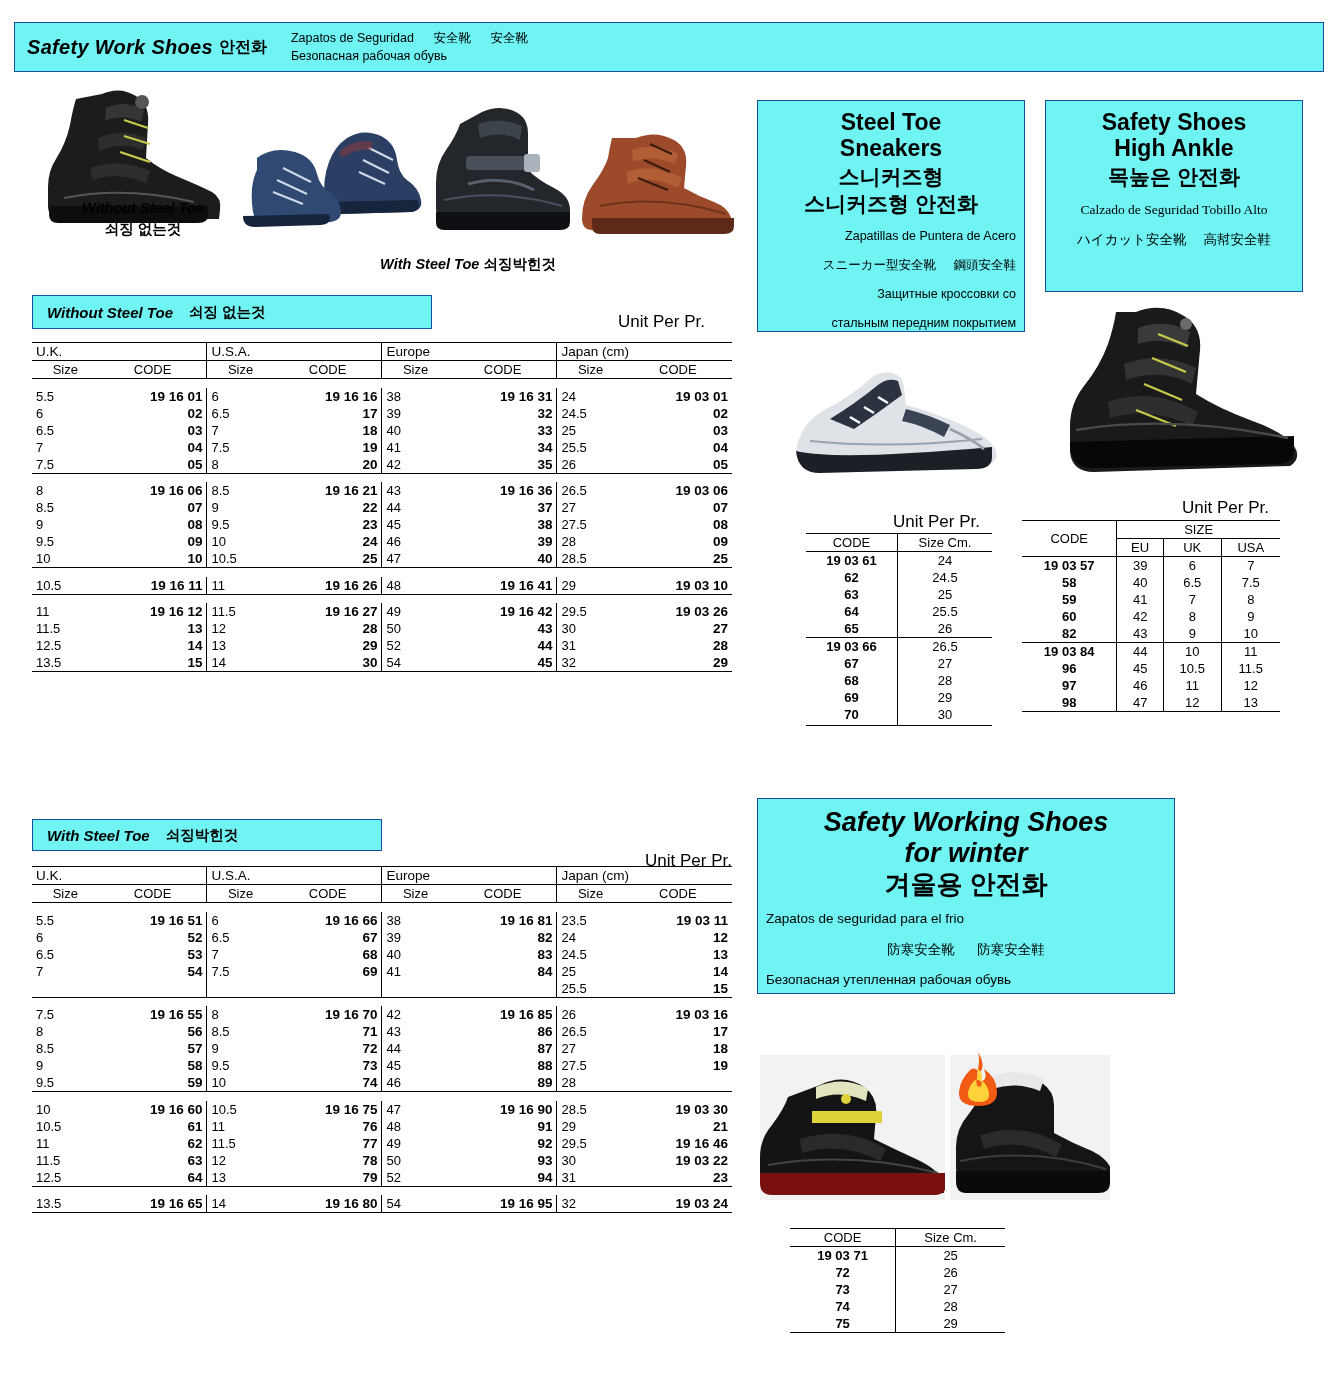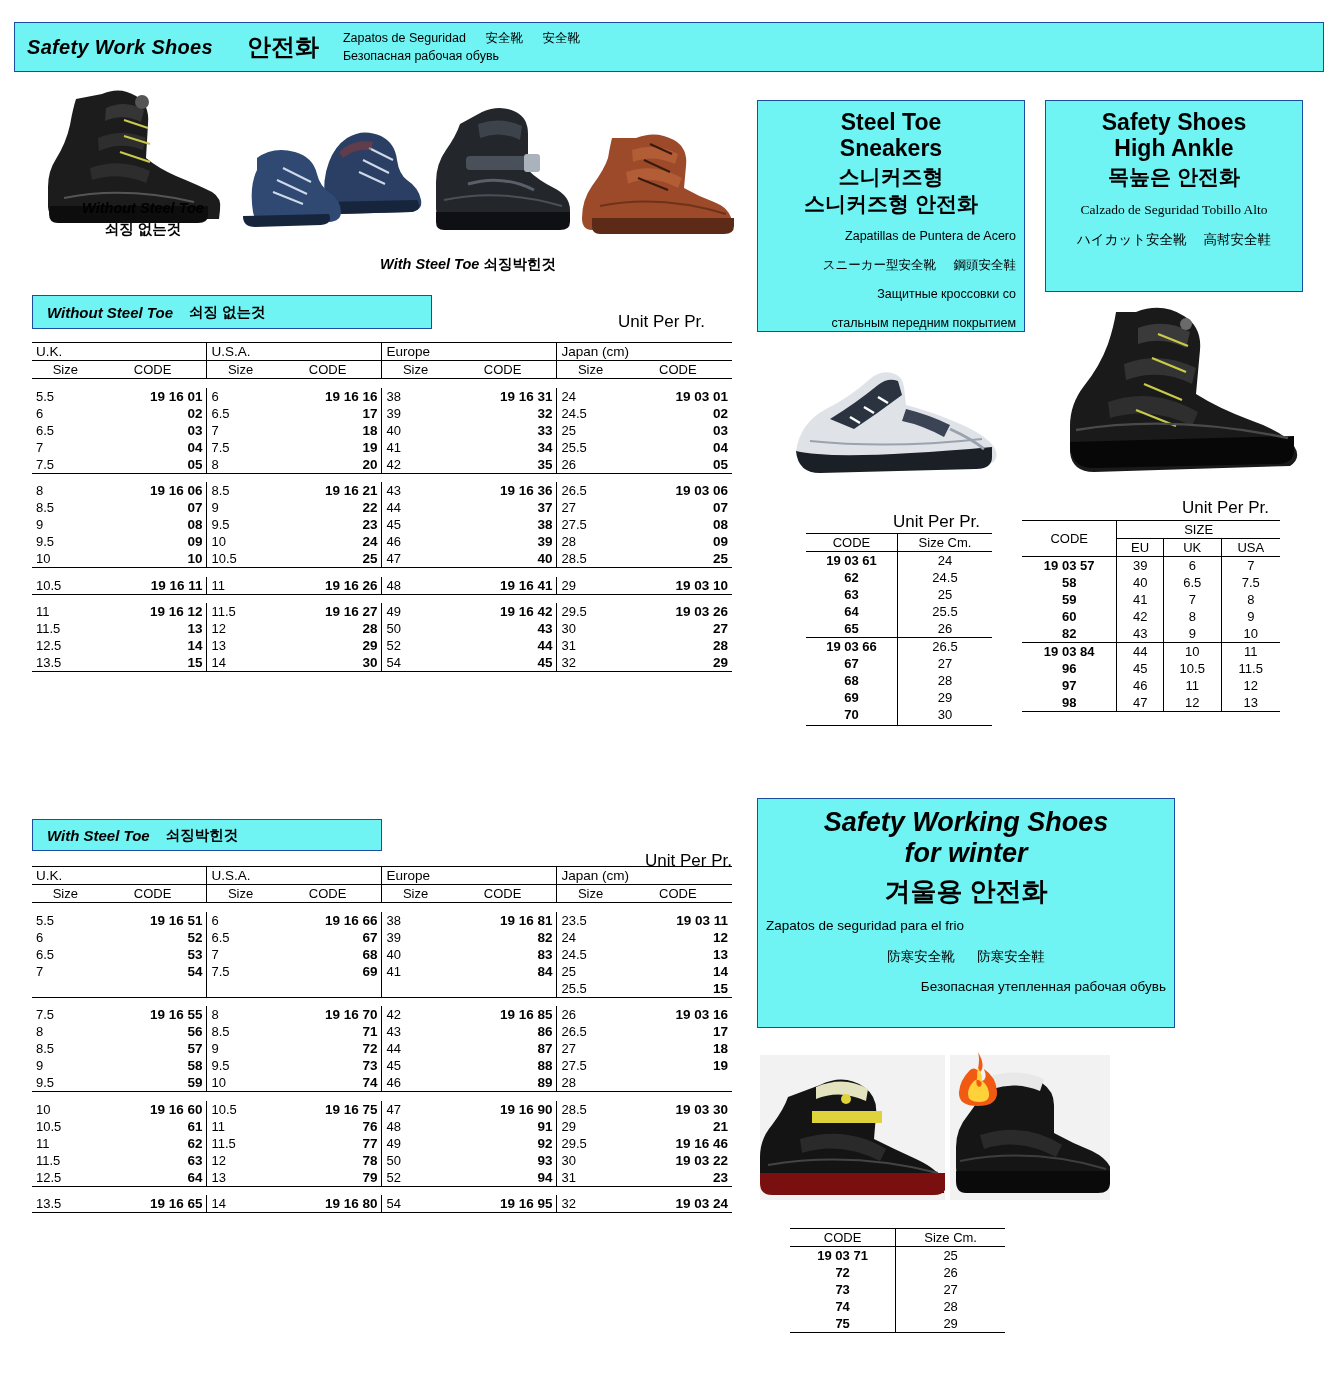--- a/index.html
+++ b/index.html
@@ -14,21 +14,21 @@
   }
   .page { position:relative; width:1340px; height:1386px; }
 
   
   .banner {
     position:absolute; left:14px; top:22px; width:1310px; height:50px;
     background:#6FF3F3; border:1px solid #1a4ea0;
     display:flex; align-items:center; padding:0 12px;
   }
   .banner .t1 { font-weight:bold; font-style:italic; font-size:20px; letter-spacing:.3px; }
-  .banner .t2 { font-weight:bold; font-size:24px; margin-left:34px; }
+  .banner .t2 { font-weight:bold; font-size:16px; margin-left:6px; }
   .banner .multi { margin-left:24px; font-size:12.5px; line-height:1.45; }
   .banner .multi span { margin-right:16px; }
 
   
   .photostrip { position:absolute; left:18px; top:80px; width:720px; height:160px; }
   .cap { position:absolute; font-weight:bold; font-style:italic; font-size:14.5px; text-align:center; line-height:1.45; }
 
   
   .sect-title {
     position:absolute; background:#6FF3F3; border:1px solid #1a4ea0;
@@ -717,31 +717,31 @@
         </tr>
         <tr class="grpend">
           <td class="bold">98</td>
           <td class="vline">47</td>
           <td class="vline">12</td>
           <td class="vline">13</td>
         </tr>
       </tbody>
     </table>
 
-  <div class="panel left-align" style="left:757px; top:798px; width:418px; height:230px; text-align:center;">
+  <div class="panel left-align" style="left:757px; top:798px; width:418px; height:196px; text-align:center;">
     <div class="h" style="font-style:italic;font-size:27px;">Safety Working Shoes</div>
     <div class="h" style="font-style:italic;font-size:27px;">for winter</div>
-    <div class="kr" style="font-size:26px;margin-top:7px;">겨울용 안전화</div>
+    <div class="kr" style="font-size:26px;margin-top:0;">겨울용 안전화</div>
     <div class="sub" style="text-align:left;margin-top:10px;font-size:13.5px;">Zapatos de seguridad para el frio</div>
     <div class="sub" style="text-align:center;font-size:13.5px;">
       <span>防寒安全靴</span>
       &nbsp;&nbsp;&nbsp;&nbsp;
       <span>防寒安全鞋</span>
     </div>
-    <div class="sub" style="text-align:right;font-size:13.5px;">Безопасная утепленная рабочая обувь</div>
+    <div class="sub" style="text-align:left;font-size:13.5px;">Безопасная утепленная рабочая обувь</div>
   </div>
 
   <svg class="shoeart" style="left:760px; top:1055px;" width="185" height="145" viewBox="0 0 185 145">
     <rect x="0" y="0" width="185" height="145" fill="#f2f2f2"></rect>
     <path d="M60 30 q24 -12 44 2 q14 10 12 28 l-2 24 q20 10 42 20 q26 12 28 26 l0 8 -170 0 q-14 0 -14 -16 l0 -20 q0 -18 12 -32 q12 -16 16 -28 z" fill="#141414"></path>
     <path d="M0 118 l186 0 0 12 q0 10 -12 10 l-162 0 q-12 0 -12 -12 z" fill="#7a0f0f"></path>
     <path d="M56 32 q28 -12 52 2 l-2 12 q-26 -12 -50 -2 z" fill="#e3e3c0"></path>
     <rect x="52" y="56" width="70" height="12" fill="#e0d23a"></rect>
     <path d="M40 84 q46 -14 86 10 l-6 12 q-40 -20 -78 -8 z" fill="#2a2a2a"></path>
     <path d="M8 110 q84 -14 170 8" stroke="#444" stroke-width="2" fill="none"></path>

